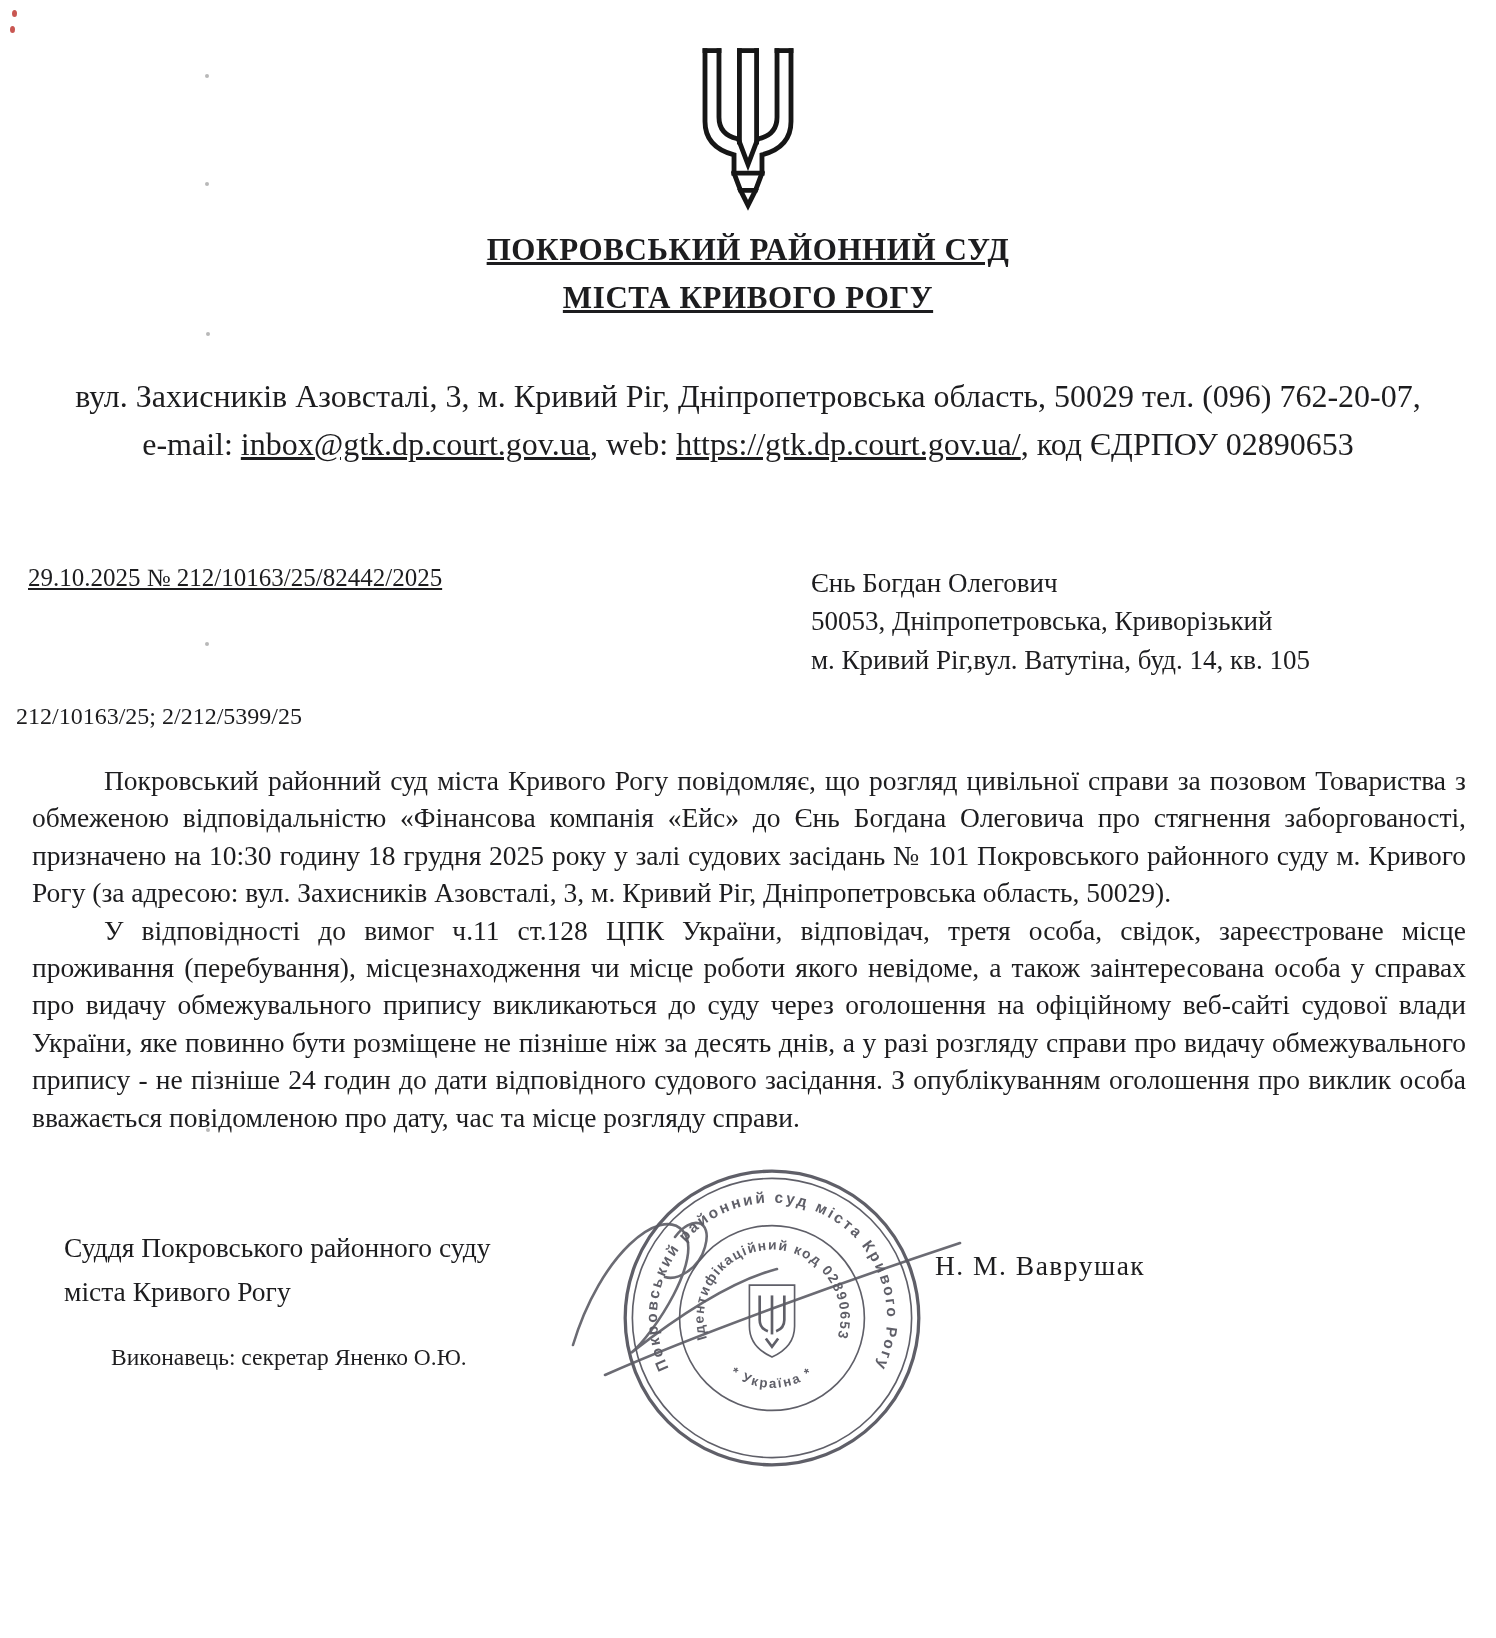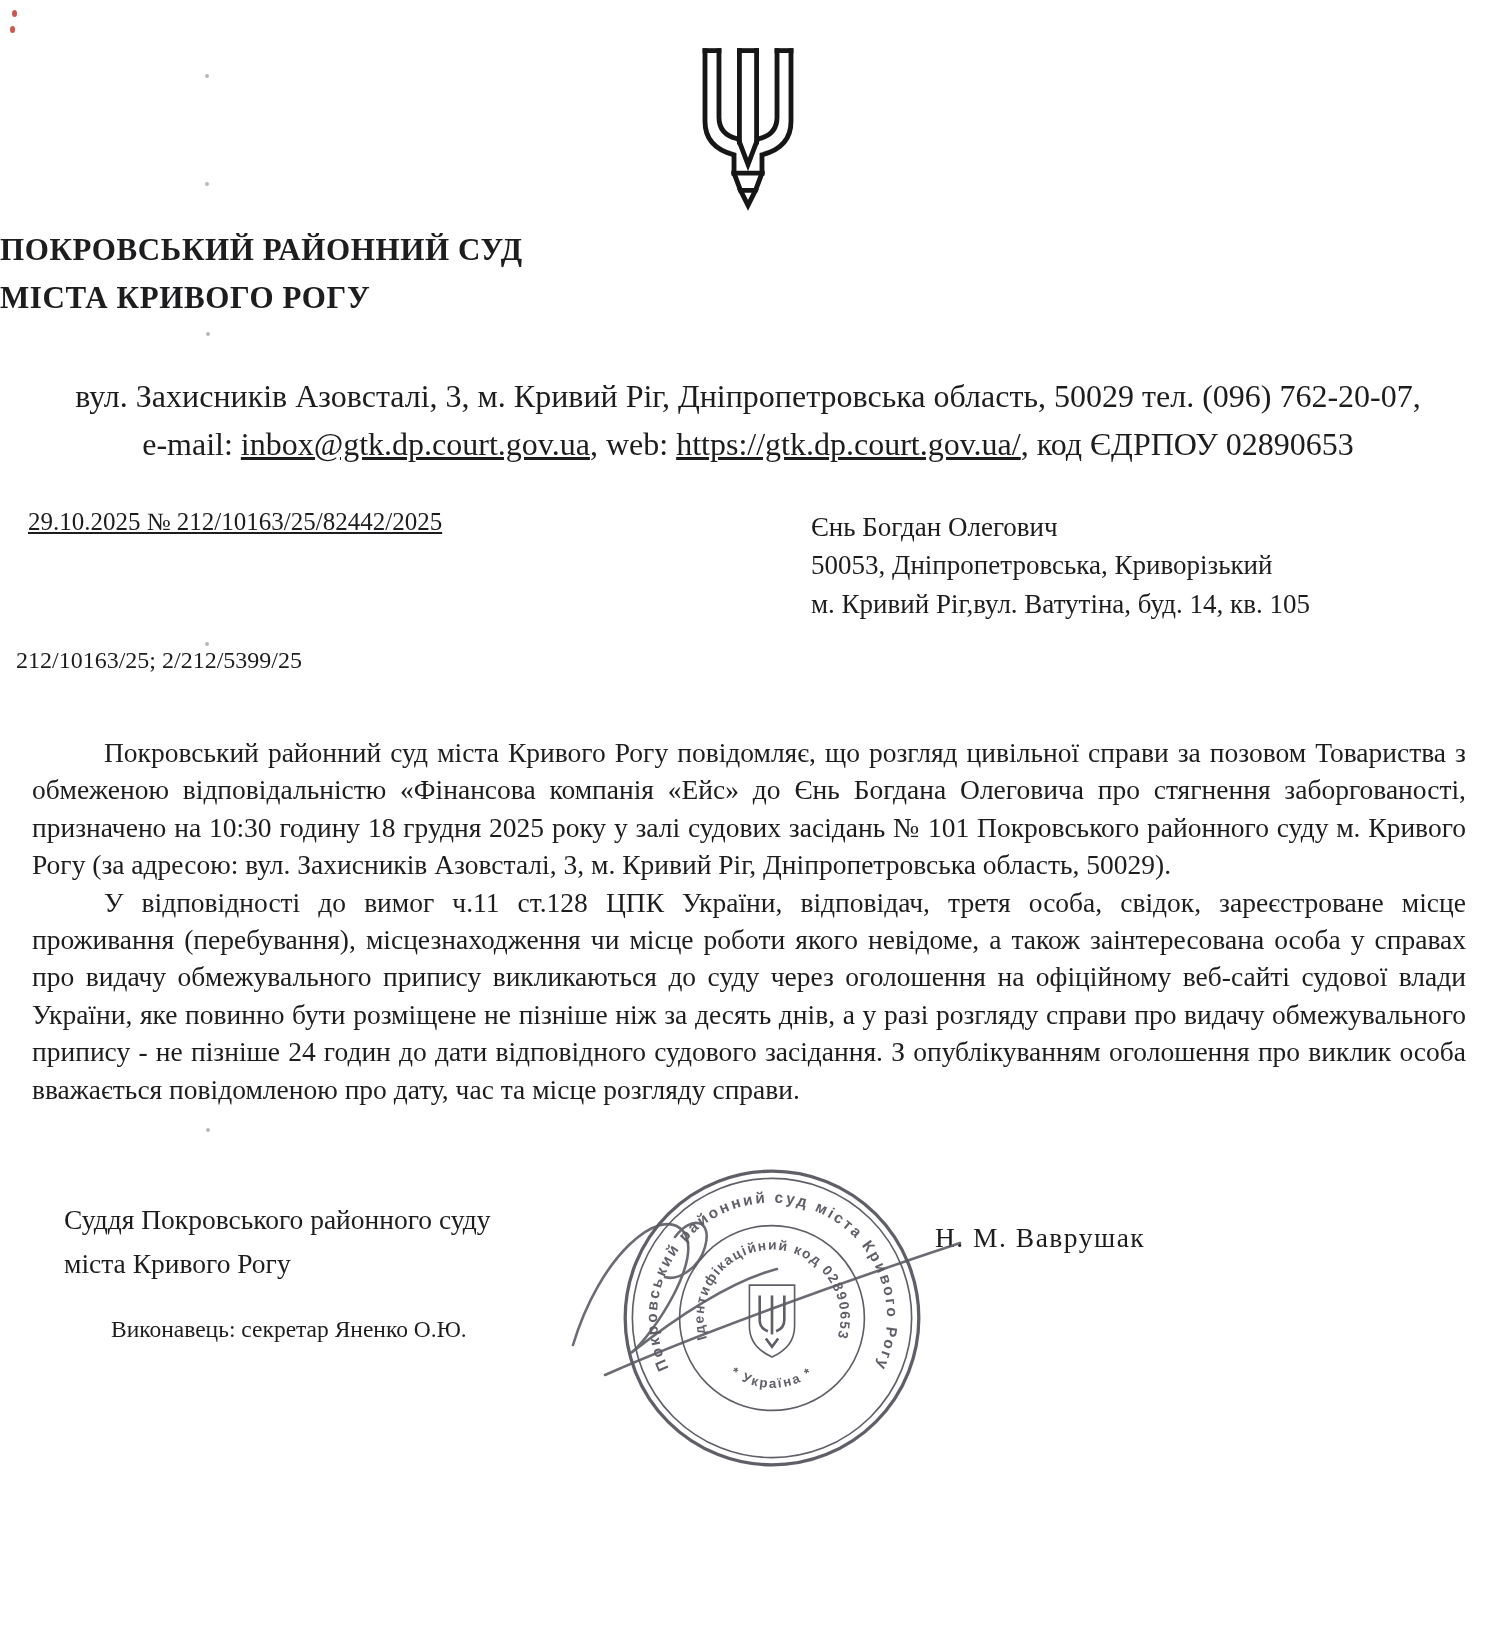--- a/index.html
+++ b/index.html
@@ -3,28 +3,28 @@
 <meta charset="utf-8">
 <style>
   * { margin:0; padding:0; box-sizing:border-box; }
   html,body { background:#ffffff; }
   .page {
     position:relative; width:1496px; height:1638px; background:#fff;
     font-family:"Liberation Serif","DejaVu Serif",serif; color:#1d1d1f; overflow:hidden;
   }
   .emblem { display:flex; justify-content:center; padding-top:42px; }
   .emblem svg { width:134px; height:172px; }
-  .court-name { margin-top:12px; font-weight:bold; font-size:31px; line-height:1.55; letter-spacing:0.6px; }
+  .court-name { text-align:center; margin-top:12px; font-weight:bold; font-size:31px; line-height:1.55; letter-spacing:0.6px;text-decoration:underline; }
   .contact { text-align:center; margin-top:50px; font-size:32px; line-height:1.5; }
   .u { text-decoration:underline; }
-  .ref-row { position:relative; margin-top:40px; padding:0 30px 0 28px; display:flex; }
+  .ref-row { position:relative; margin-top:96px; padding:0 30px 0 28px; display:flex; }
   .out-ref { font-size:25px; white-space:nowrap; align-self:flex-start; }
   .addressee { margin-left:auto; width:655px; font-size:27px; line-height:1.42; }
   .case-ref { margin-top:24px; padding-left:16px; font-size:24px; }
-  .body-text { margin-top:60px; padding:0 30px 0 32px; font-size:27.5px; line-height:1.36; text-align:justify; }
+  .body-text { margin-top:32px; padding:0 30px 0 32px; font-size:27.5px; line-height:1.36; text-align:justify; }
   .body-text p { text-indent:72px; }
   .sign-row { position:relative; margin-top:90px; padding-left:64px; font-size:27.5px; line-height:1.6; }
   .judge-name { position:absolute; left:935px; top:18px; letter-spacing:1.5px; white-space:nowrap; }
   .executor { margin-top:30px; padding-left:111px; font-size:23.5px; }
   .sig-svg { position:absolute; left:545px; top:1185px; width:430px; height:220px; z-index:3; }
   .stamp-svg { position:absolute; left:618px; top:1164px; width:308px; height:308px; z-index:2; opacity:0.92; }
   .stamp-svg .st { fill:none; stroke:#52525c; }
   .stamp-svg .thick { stroke-width:3.2; }
   .stamp-svg .thin { stroke-width:1.6; }
   .stamp-svg text { fill:#52525c; font-family:"Liberation Sans","DejaVu Sans",sans-serif; font-weight:bold; }

